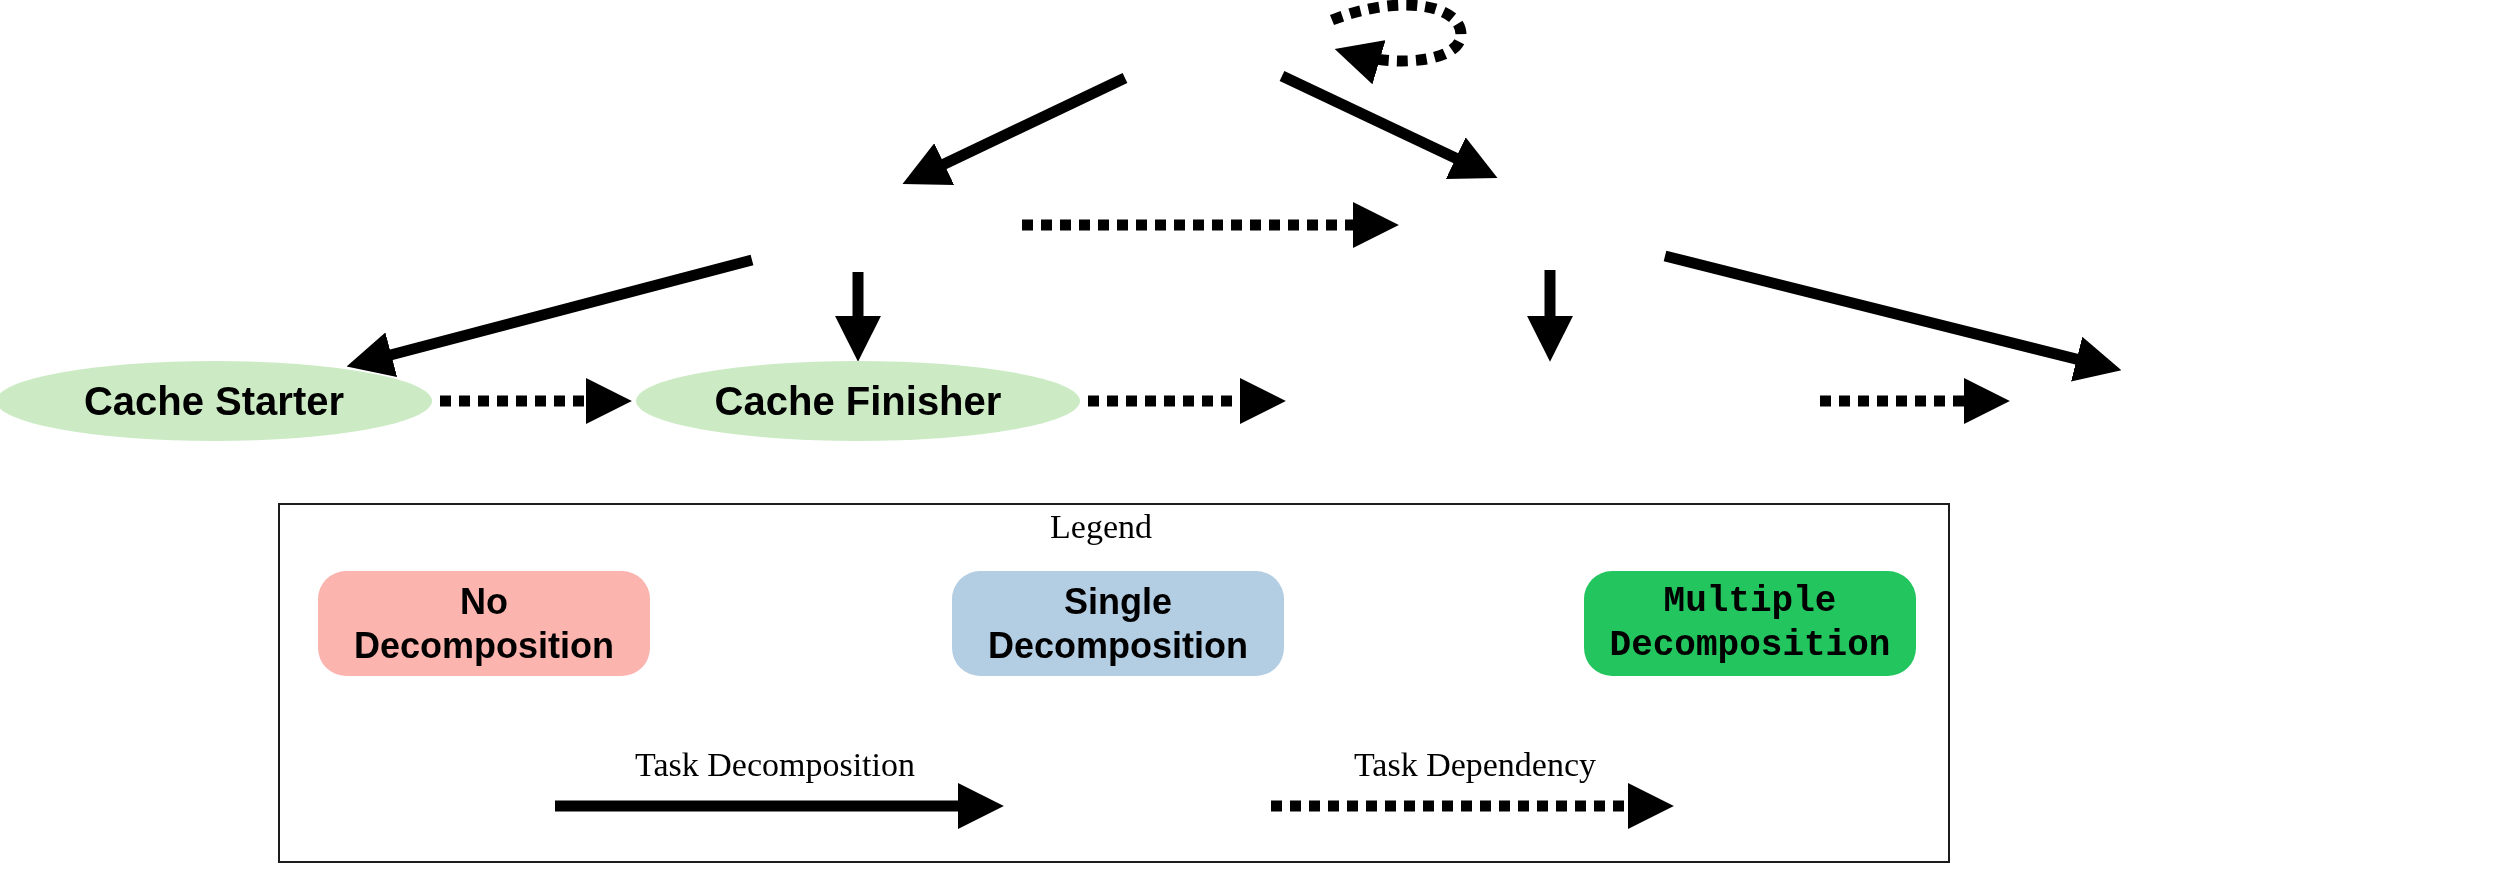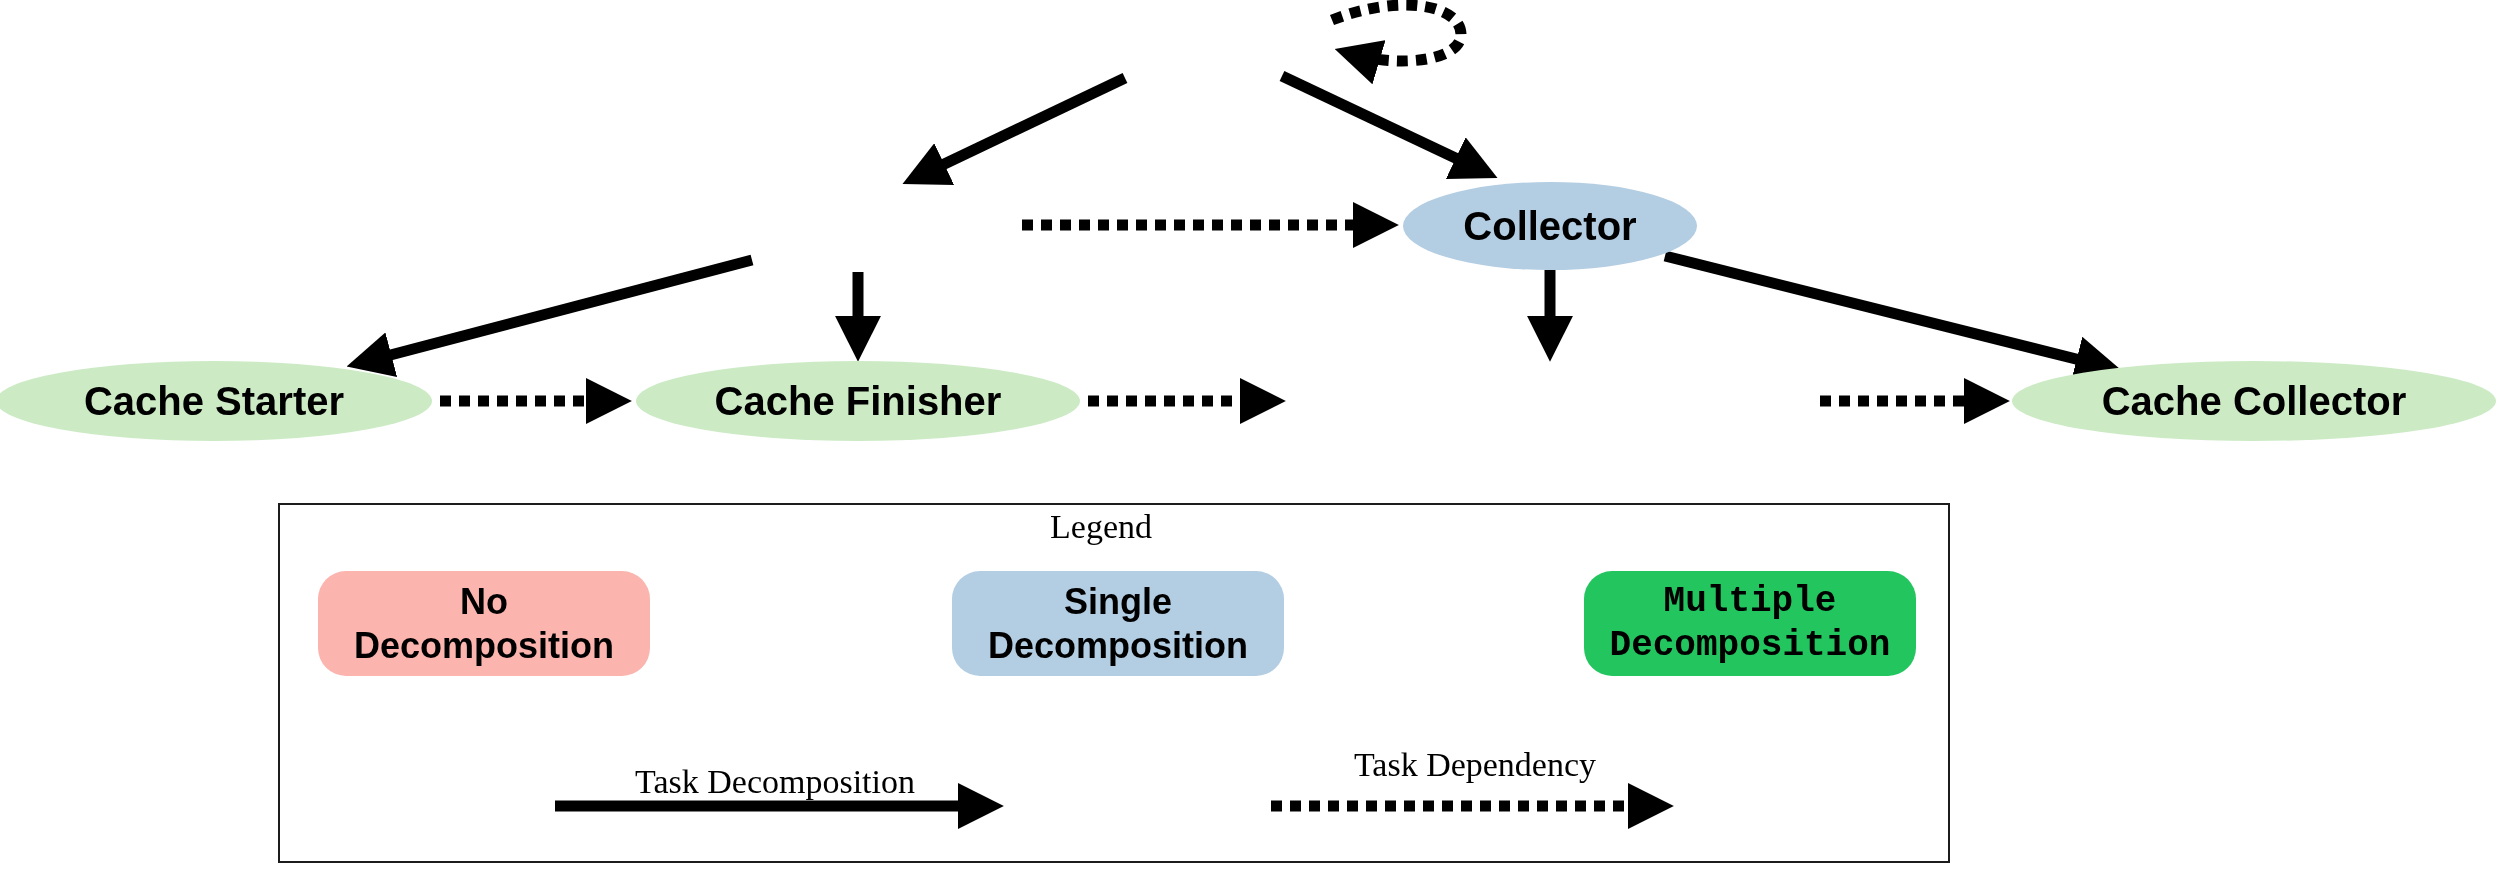--- a/index.html
+++ b/index.html
@@ -13,21 +13,21 @@
   .legend-box{position:absolute;left:278px;top:503px;width:1672px;height:360px;
               border:2px solid #1c1c1c;box-sizing:border-box;background:transparent;}
   .legend-title{position:absolute;left:265px;top:508px;width:1672px;text-align:center;
                 font-family:"Liberation Serif",serif;font-size:34px;color:#000;}
   .swatch{position:absolute;top:571px;width:332px;height:105px;display:flex;flex-direction:column;
           align-items:center;justify-content:center;font-weight:bold;font-size:36px;line-height:1.22;
           text-align:center;color:#000;border-radius:28px;}
   .swatch-no{left:318px;} .swatch-single{left:952px;} .swatch-multiple{left:1584px;}
   .arrow-label{position:absolute;top:746px;width:440px;text-align:center;
                font-family:"Liberation Serif",serif;font-size:34px;color:#000;white-space:nowrap;}
-  .arrow-label-solid{left:555px;margin-top:17px;} .arrow-label-dashed{left:1255px;}
+  .arrow-label-solid{left:555px;} .arrow-label-dashed{left:1255px;}
 </style>
 </head>
 <body>
 
 <div id="canvas">
 
   <svg class="edges" viewBox="0 0 2504 882">
     <defs>
       <marker id="arrowhead" viewBox="0 0 10 10" refX="7" refY="5" markerWidth="4.2" markerHeight="4.2" orient="auto-start-reverse">
         <path d="M0,0 L10,5 L0,10 z" fill="#000"></path>
@@ -46,28 +46,26 @@
     <line class="edge-dashed" x1="1088" y1="401" x2="1272" y2="401"></line>
     <line class="edge-dashed" x1="1820" y1="401" x2="1996" y2="401"></line>
     <path class="edge-dashed" d="M 1332 20 C 1398 -6, 1460 4, 1461 34 C 1462 60, 1402 69, 1348 53"></path>
 
     <line class="edge-solid" x1="555" y1="806" x2="990" y2="806"></line>
     <line class="edge-dashed" x1="1271" y1="806" x2="1660" y2="806"></line>
   </svg>
 
 
 
-  <div class="node" style="left: 1403px; top: 182px; width: 294px; height: 88px; background-color: rgb(179, 205, 227);">Collector</div>
 
   <div class="node" style="left: -4px; top: 361px; width: 436px; height: 80px; background-color: rgb(204, 235, 197);">Cache Starter</div>
 
   <div class="node" style="left: 636px; top: 361px; width: 444px; height: 80px; background-color: rgb(204, 235, 197);">Cache Finisher</div>
 
 
-  <div class="node" style="left: 2012px; top: 361px; width: 484px; height: 80px; background-color: rgb(204, 235, 197);">Cache Collector</div>
 
   <div class="legend-box"></div>
   <div class="legend-title">Legend</div>
 
   <div class="swatch swatch-no" style="background-color: rgb(251, 180, 174);">
     <span>No</span>
     <span>Decomposition</span>
   </div>
 
   <div class="swatch swatch-single" style="background-color: rgb(179, 205, 227);">

